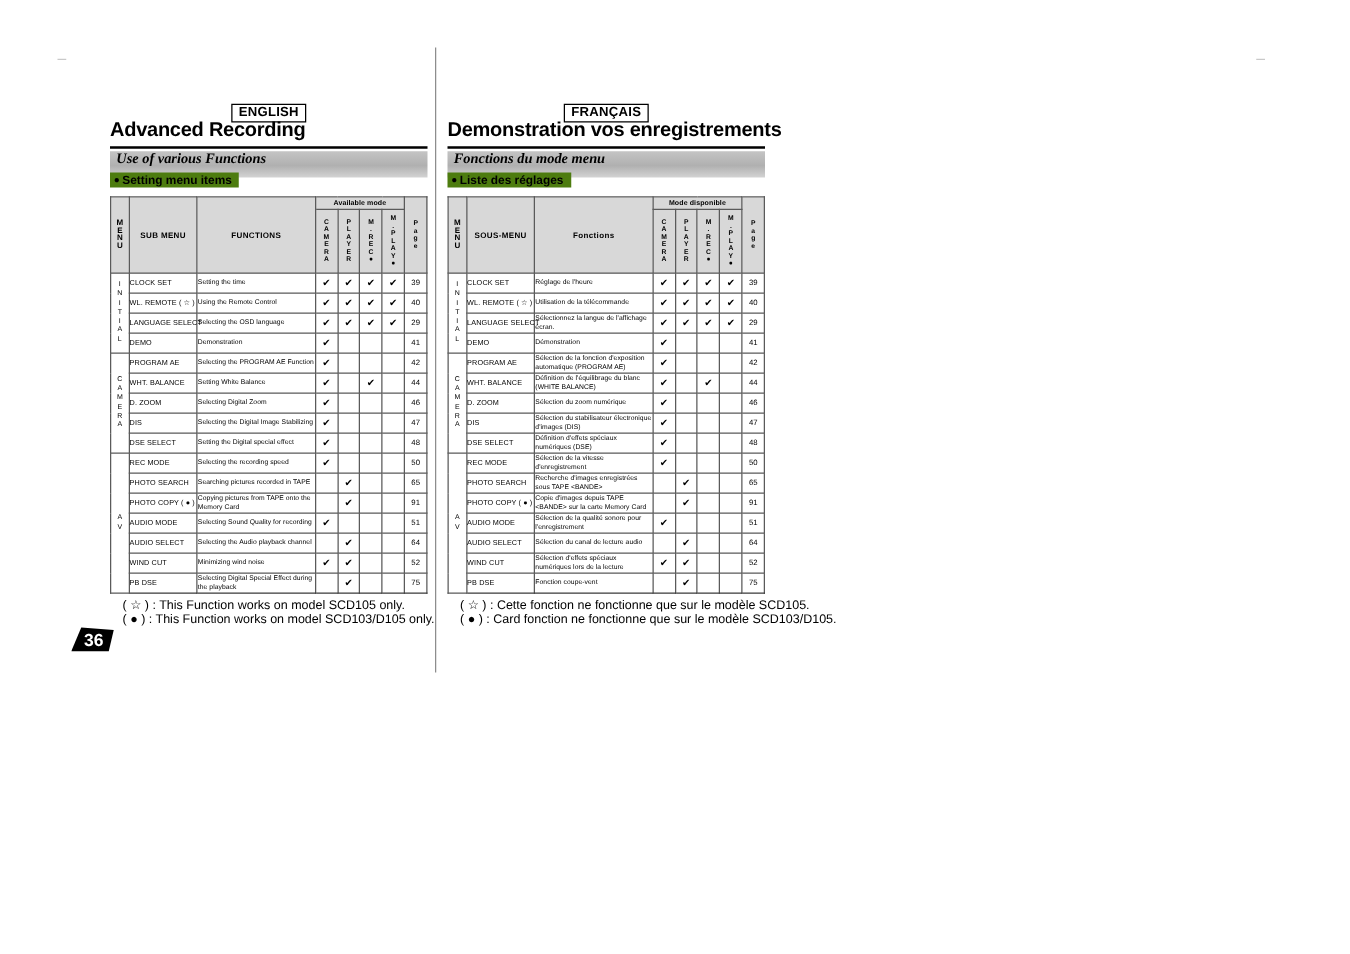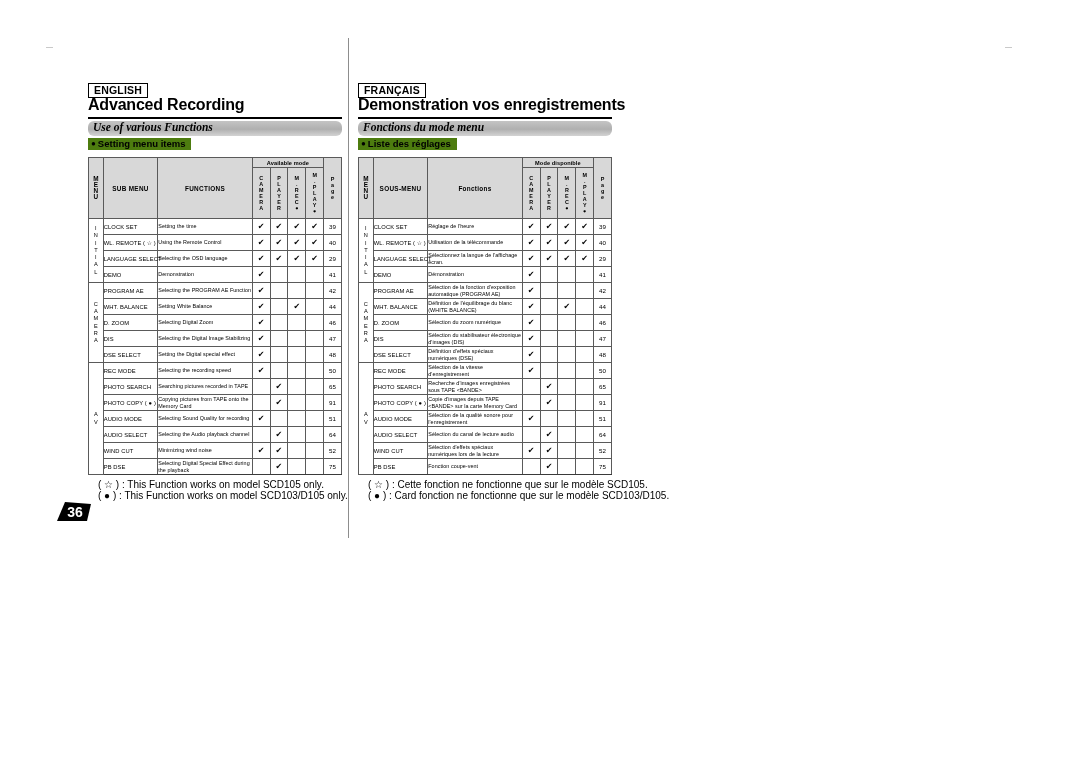--- a/index.html
+++ b/index.html
@@ -56,22 +56,22 @@
   .lang-badge {
     display: inline-block;
     border: 1.4px solid #000;
     padding: 1px 5px 1px 5px;
     font-size: 10.5px;
     font-weight: bold;
     letter-spacing: 0.2px;
     line-height: 11px;
     background: #fff;
   }
-  .en .lang-badge-row { text-align: left; }
-  .fr .lang-badge-row { text-align: left; }
+  .en .lang-badge-row { text-align: center; }
+  .fr .lang-badge-row { text-align: center; }
 
   .chapter-title {
     position: absolute;
     top: 96px;
     width: 100%;
     font-size: 16px;
     font-weight: bold;
     letter-spacing: -0.2px;
     line-height: 17px;
     white-space: nowrap;
@@ -80,23 +80,22 @@
     position: absolute;
     top: 117px;
     width: 100%;
     height: 2.2px;
     background: #000;
   }
   .section-bar {
     position: absolute;
     top: 121px;
     width: 100%;
-    height: 15px;
+    height: 21px;
     background: linear-gradient(to bottom, #c4c4c4 0%, #b0b0b0 55%, #d3d3d3 100%);
-    border-radius: 6px;
   }
   .section-bar span {
     display: block;
     padding-left: 5px;
     font-family: "Liberation Serif", serif;
     font-style: italic;
     font-weight: bold;
     font-size: 11.5px;
     line-height: 13px;
   }

